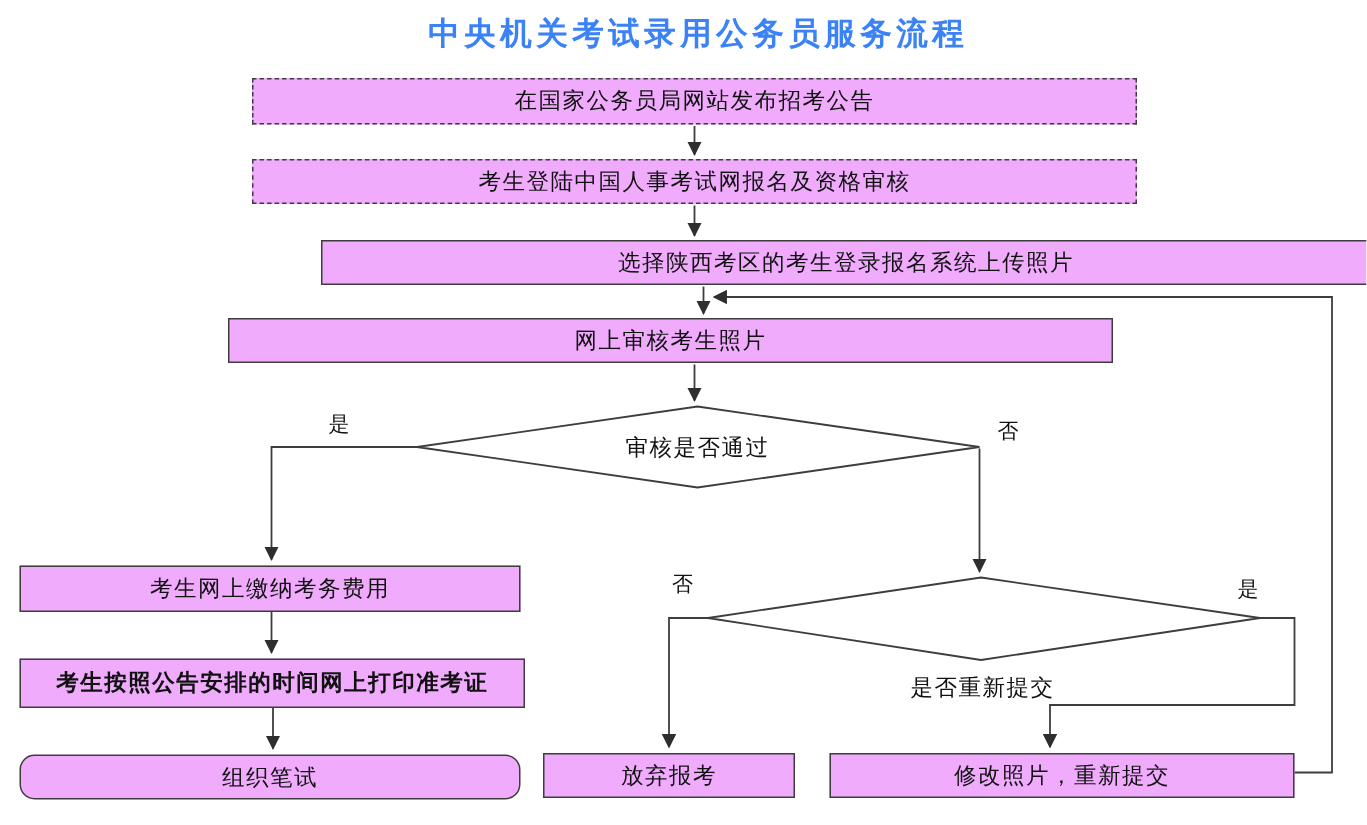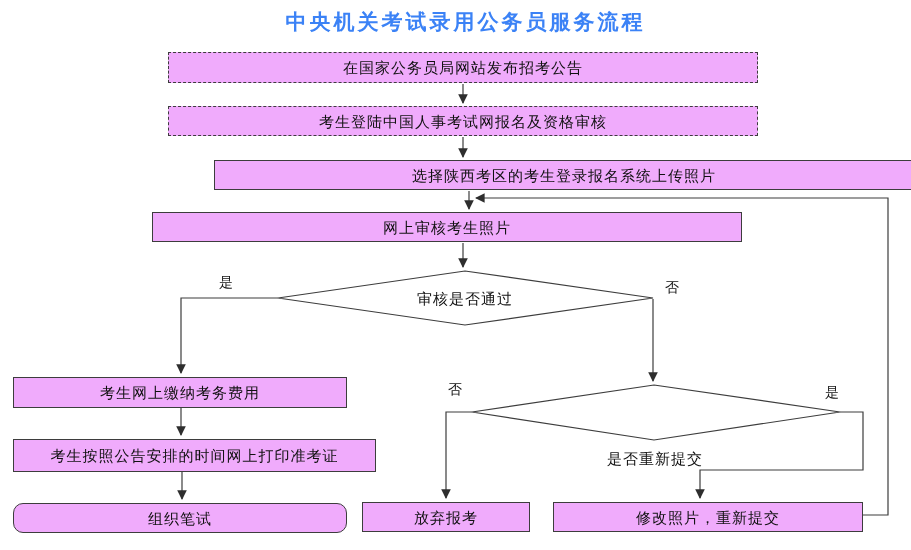--- a/index.html
+++ b/index.html
@@ -38,21 +38,21 @@
   .branch{
     position:absolute;width:18px;height:16px;
     font-size:14px;line-height:16px;text-align:center;
   }
   
   #b0{left:168px;top:52px;width:590px;height:31px;}
   #b1{left:168px;top:106px;width:590px;height:30px;}
   #b2{left:174px;top:160px;width:700px;height:30px;margin-left:40px;}
   #b3{left:152px;top:212px;width:590px;height:30px;}
   #b4{left:13px;top:377px;width:334px;height:31px;}
-  #b5{left:13px;top:439px;width:363px;height:33px;}
+  #b5{left:13px;top:439px;width:337px;height:33px;font-weight:bold;}
   #b6{left:13px;top:503px;width:334px;height:30px;border-radius:10px;}
   #b7{left:362px;top:502px;width:168px;height:30px;}
   #b8{left:553px;top:502px;width:310px;height:30px;}
   #d0t{left:330px;top:284px;width:270px;height:28px;}
   #d1t{left:520px;top:416px;width:270px;height:28px;margin-top:28px;}
   #lbl-d0-yes{left:217px;top:274px;}
   #lbl-d0-no{left:663px;top:279px;}
   #lbl-d1-no{left:446px;top:381px;}
   #lbl-d1-yes{left:823px;top:384px;}
 </style>

